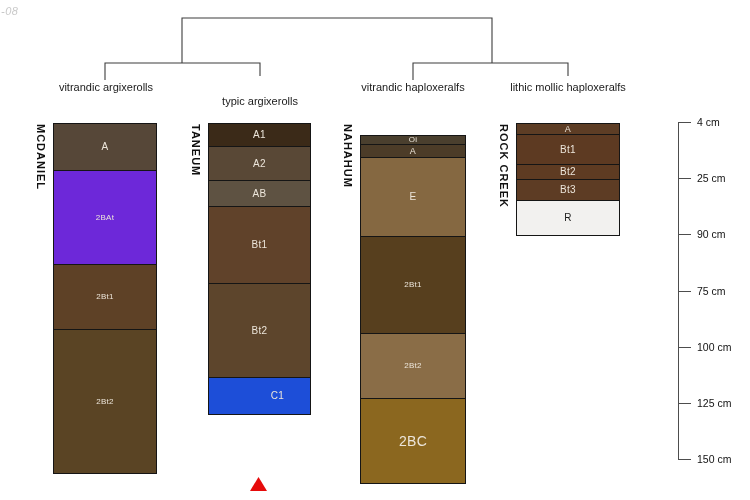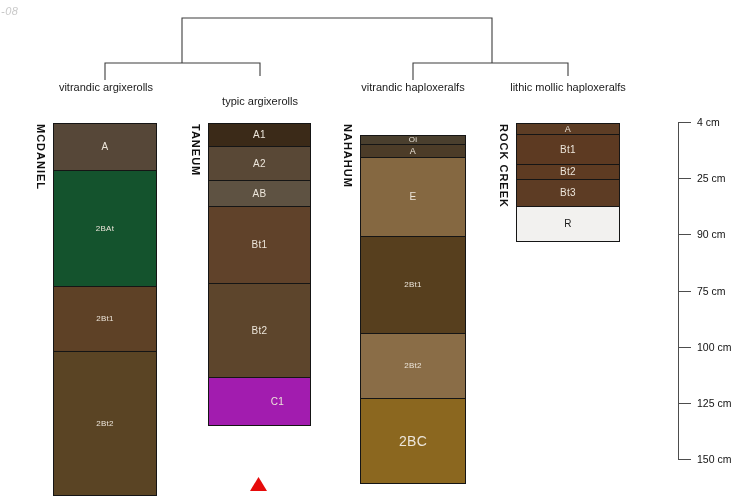--- a/index.html
+++ b/index.html
@@ -49,21 +49,21 @@
     <path d="M413,80 L413,63 L568,63 L568,76" fill="none" stroke="#3c3c3c" stroke-width="1.1"></path>
   </svg>
 <div class="taxon" style="left: 106px; top: 81px;">vitrandic argixerolls</div>
     <div class="taxon" style="left: 260px; top: 95px;">typic argixerolls</div>
     <div class="taxon" style="left: 413px; top: 81px;">vitrandic haploxeralfs</div>
     <div class="taxon" style="left: 568px; top: 81px;">lithic mollic haploxeralfs</div>
     <div class="column" style="left: 53px; top: 123px; width: 102px;">
       <div class="horizon" style="height: 46px; background: rgb(86, 71, 56);">
         <span style="font-size: 10px; color: rgb(236, 229, 218);">A</span>
       </div>
-      <div class="horizon hz-border" style="height: 116px; background: #14532d;">
+      <div class="horizon hz-border" style="height: 94px; background: #6d28d9;">
         <span style="font-size: 8px; color: rgb(236, 229, 218);">2BAt</span>
       </div>
       <div class="horizon hz-border" style="height: 65px; background: rgb(94, 65, 38);">
         <span style="font-size: 8px; color: rgb(236, 229, 218);">2Bt1</span>
       </div>
       <div class="horizon hz-border" style="height: 144px; background: rgb(90, 68, 36);">
         <span style="font-size: 8px; color: rgb(236, 229, 218);">2Bt2</span>
       </div>
     </div>
     <div class="series" style="left: 35px; top: 124px;">MCDANIEL</div>
@@ -76,21 +76,21 @@
       </div>
       <div class="horizon hz-border" style="height: 26px; background: rgb(94, 82, 66);">
         <span style="font-size: 10px; color: rgb(236, 229, 218);">AB</span>
       </div>
       <div class="horizon hz-border" style="height: 77px; background: rgb(96, 66, 42);">
         <span style="font-size: 10px; color: rgb(236, 229, 218);">Bt1</span>
       </div>
       <div class="horizon hz-border" style="height: 94px; background: rgb(93, 69, 44);">
         <span style="font-size: 10px; color: rgb(236, 229, 218);">Bt2</span>
       </div>
-      <div class="horizon hz-border" style="height: 48px; background: #a21caf; padding-left: 36px;">
+      <div class="horizon hz-border" style="height: 37px; background: #1d4ed8; padding-left: 36px;">
         <span style="font-size: 10px; color: rgb(236, 229, 218);">C1</span>
       </div>
     </div>
     <div class="series" style="left: 190px; top: 124px;">TANEUM</div>
     <div class="triangle" style="background: rgb(230, 11, 11); left: 250px; top: 477px;"></div>
     <div class="column" style="left: 360px; top: 135px; width: 104px;">
       <div class="horizon" style="height: 8px; background: rgb(74, 63, 46);">
         <span style="font-size: 8px; color: rgb(236, 229, 218);">Oi</span>
       </div>
       <div class="horizon hz-border" style="height: 13px; background: rgb(76, 60, 40);">
@@ -113,21 +113,21 @@
     <div class="column" style="left: 516px; top: 123px; width: 102px;">
       <div class="horizon" style="height: 10px; background: rgb(93, 61, 37);">
         <span style="font-size: 9px; color: rgb(236, 229, 218);">A</span>
       </div>
       <div class="horizon hz-border" style="height: 30px; background: rgb(93, 58, 34);">
         <span style="font-size: 10px; color: rgb(236, 229, 218);">Bt1</span>
       </div>
       <div class="horizon hz-border" style="height: 15px; background: rgb(94, 59, 34);">
         <span style="font-size: 10px; color: rgb(236, 229, 218);">Bt2</span>
       </div>
-      <div class="horizon hz-border" style="height: 27px; background: rgb(93, 60, 36);">
+      <div class="horizon hz-border" style="height: 21px; background: rgb(93, 60, 36);">
         <span style="font-size: 10px; color: rgb(236, 229, 218);">Bt3</span>
       </div>
       <div class="horizon hz-border" style="height: 35px; background: rgb(242, 241, 239);">
         <span style="font-size: 10px; color: rgb(26, 26, 26);">R</span>
       </div>
     </div>
     <div class="series" style="left: 498px; top: 124px;">ROCK CREEK</div>
     <div class="axis-line" style="left: 678px; top: 122px; height: 338.02px;"></div>
     <div class="axis-tick" style="left: 678px; top: 122px; width: 13px;"></div>
     <div class="axis-label" style="left: 697px; top: 116px;">4 cm</div>

